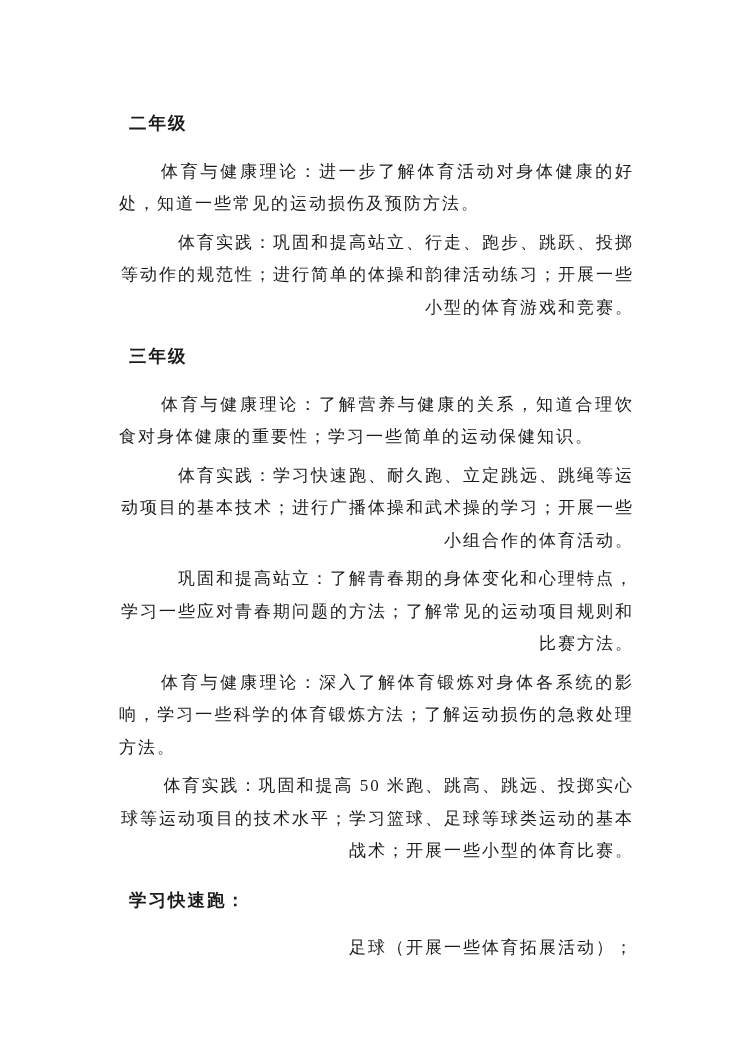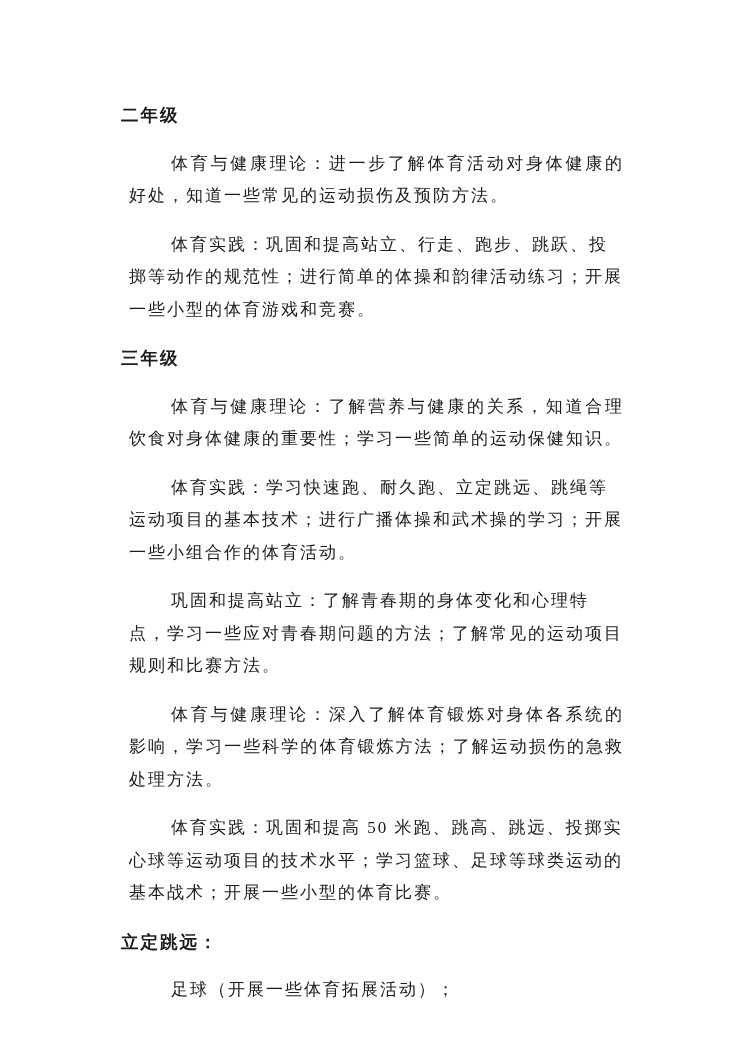--- a/index.html
+++ b/index.html
@@ -21,33 +21,33 @@
     width: 527px;
     font-family: "Liberation Serif", "DejaVu Serif", serif;
     font-size: 17px;
     line-height: 32.5px;
     letter-spacing: 2px;
     color: #1c1c1c;
     text-align: justify;
     text-justify: inter-ideograph;
   }
   .sec-heading {
-    margin: 8px;
+    margin: 16px;
     font-size: 17.5px;
     font-weight: bold;
     line-height: 32.5px;
     letter-spacing: 2px;
     text-align: left;
   }
   .para {
-    margin: 16px;
+    margin: 6px;
     text-indent: 42px;
   }
   .para:last-child {
-    text-align: left;
+    text-align: right;
   }
 </style>
 </head>
 <body>
 
 <div class="page">
   <div class="content">
 
     <section>
       <h2 class="sec-heading">二年级</h2>
@@ -64,18 +64,18 @@
     <section>
       <p class="para">巩固和提高站立：了解青春期的身体变化和心理特点，学习一些应对青春期问题的方法；了解常见的运动项目规则和比赛方法。</p>
     </section>
 
     <section>
       <p class="para">体育与健康理论：深入了解体育锻炼对身体各系统的影响，学习一些科学的体育锻炼方法；了解运动损伤的急救处理方法。</p>
       <p class="para">体育实践：巩固和提高 50 米跑、跳高、跳远、投掷实心球等运动项目的技术水平；学习篮球、足球等球类运动的基本战术；开展一些小型的体育比赛。</p>
     </section>
 
     <section>
-      <h2 class="sec-heading">立定跳远：</h2>
+      <h2 class="sec-heading">学习快速跑：</h2>
       <p class="para">足球（开展一些体育拓展活动）；</p>
     </section>
 
   </div>
 </div>
 
 </body></html>

